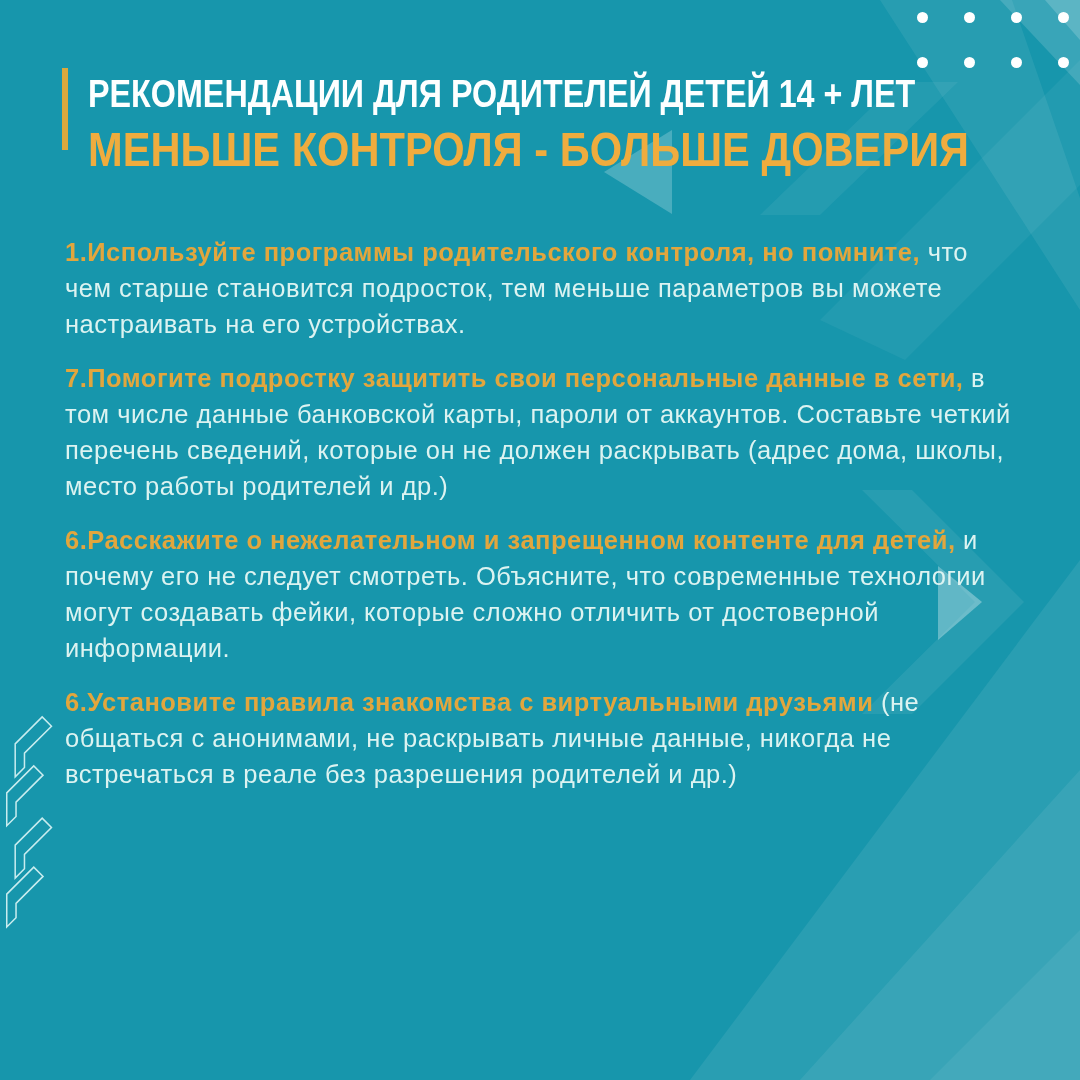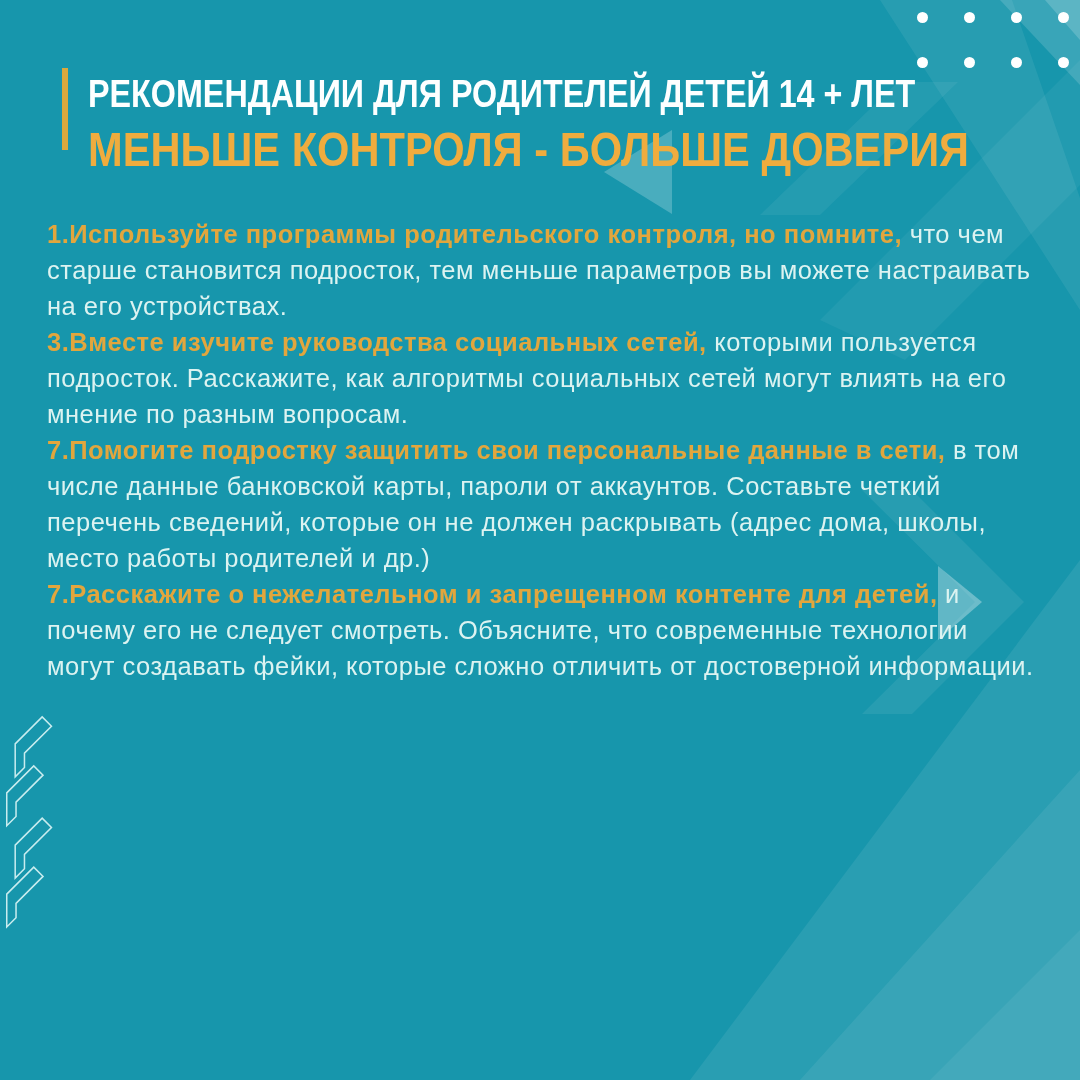--- a/index.html
+++ b/index.html
@@ -62,21 +62,21 @@
     transform: scaleX(0.85);
     transform-origin: left center;
   }
 
   
   .content {
     position: absolute; left: 47px; right: 42px; top: 216px;
     z-index: 2;
   }
   .item {
-    margin: 0;
+    margin: 18px;
     font-size: 25.5px;
     line-height: 36px;
     letter-spacing: 0.5px;
     color: #DCF3F1;
     text-align: left;
   }
   .item .lead {
     color: #E2A63D;
     font-weight: bold;
   }
@@ -129,16 +129,16 @@
 <header class="header">
   <div class="accent-bar"></div>
   <div>
     <h1 class="page-title">РЕКОМЕНДАЦИИ ДЛЯ РОДИТЕЛЕЙ ДЕТЕЙ 14 + ЛЕТ</h1>
     <h2 class="page-subtitle">МЕНЬШЕ КОНТРОЛЯ - БОЛЬШЕ ДОВЕРИЯ</h2>
   </div>
 </header>
 
 <main class="content">
   <p class="item"><span class="lead">1.Используйте программы родительского контроля, но помните,</span><span class="rest"> что чем старше становится подросток, тем меньше параметров вы можете настраивать на его устройствах.</span></p>
-  <p class="item"><span class="lead">3.Вместе изучите руководства социальных сетей,</span><span class="rest"> которыми пользуется подросток. Расскажите, как алгоритмы социальных сетей могут влиять на его мнение по разным вопросам.</span></p>
   <p class="item"><span class="lead">7.Помогите подростку защитить свои персональные данные в сети,</span><span class="rest"> в том числе данные банковской карты, пароли от аккаунтов. Составьте четкий перечень сведений, которые он не должен раскрывать (адрес дома, школы, место работы родителей и др.)</span></p>
-  <p class="item"><span class="lead">7.Расскажите о нежелательном и запрещенном контенте для детей,</span><span class="rest"> и почему его не следует смотреть. Объясните, что современные технологии могут создавать фейки, которые сложно отличить от достоверной информации.</span></p>
+  <p class="item"><span class="lead">6.Расскажите о нежелательном и запрещенном контенте для детей,</span><span class="rest"> и почему его не следует смотреть. Объясните, что современные технологии могут создавать фейки, которые сложно отличить от достоверной информации.</span></p>
+  <p class="item"><span class="lead">6.Установите правила знакомства с виртуальными друзьями</span><span class="rest"> (не общаться с анонимами, не раскрывать личные данные, никогда не встречаться в реале без разрешения родителей и др.)</span></p>
 </main>
 
 </body></html>

